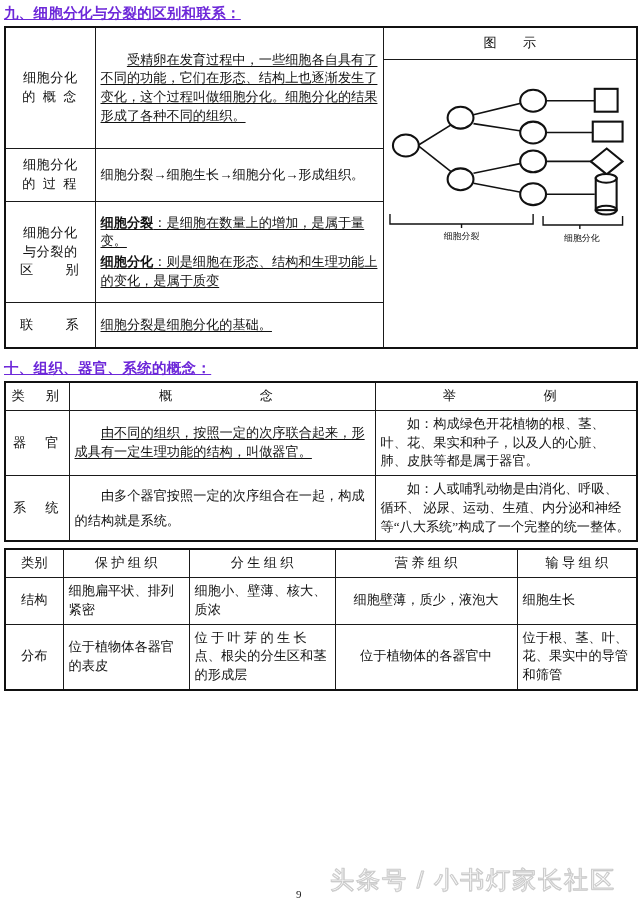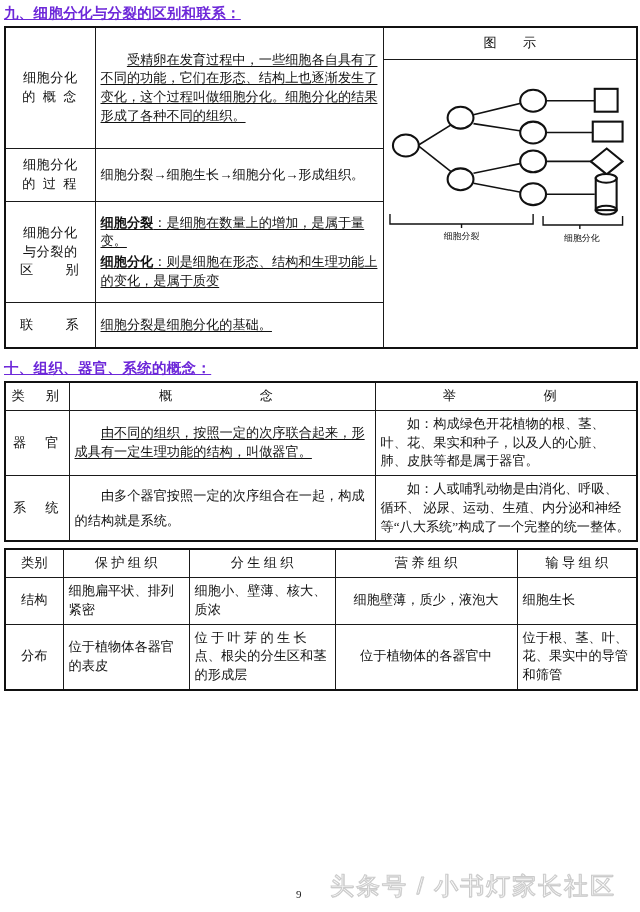--- a/index.html
+++ b/index.html
@@ -103,21 +103,21 @@
     position: absolute;
     left: 296px;
     bottom: 6px;
     font-size: 11px;
     color: #222;
     font-family: "Liberation Serif", serif;
   }
   .watermark {
     position: absolute;
     left: 330px;
-    bottom: 4px;
+    bottom: 10px;
     font-family: "Liberation Sans", "DejaVu Sans", sans-serif;
     font-size: 24px;
     letter-spacing: 2px;
     color: #ffffff;
     -webkit-text-stroke: 1px #c9c9c9;
     text-shadow: 0 1px 0 #d9d9d9, 1px 0 0 #d4d4d4;
     white-space: nowrap;
     opacity: 0.95;
   }
   .spacer-sm { height: 6px; }

